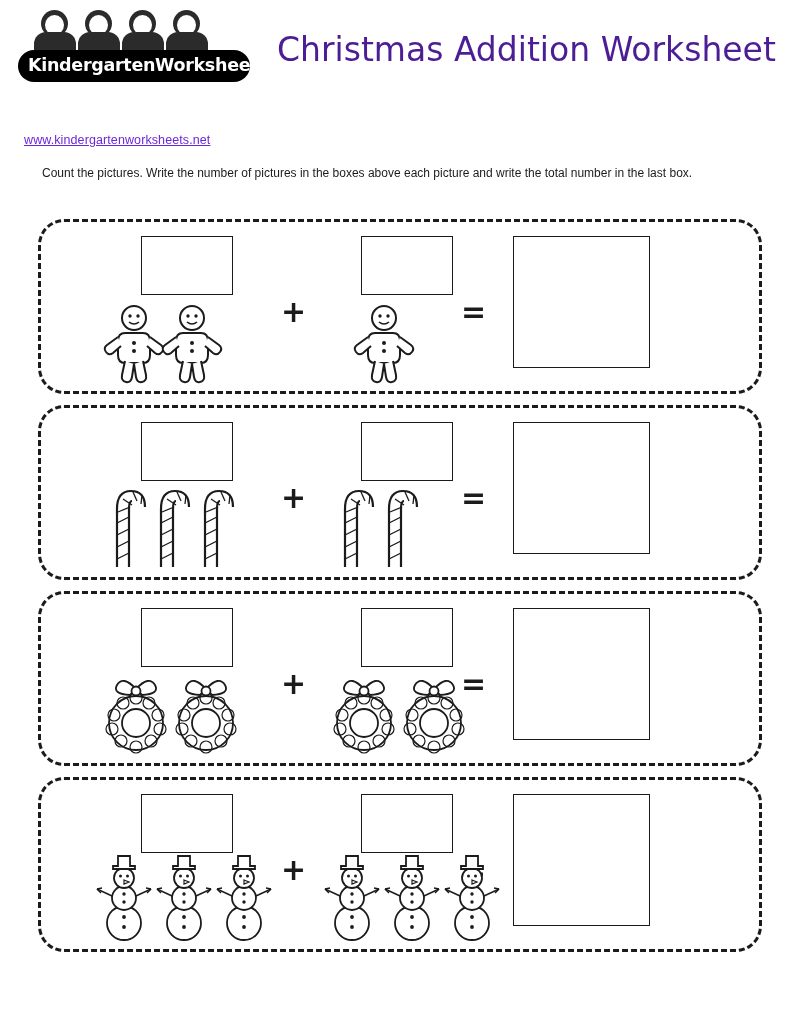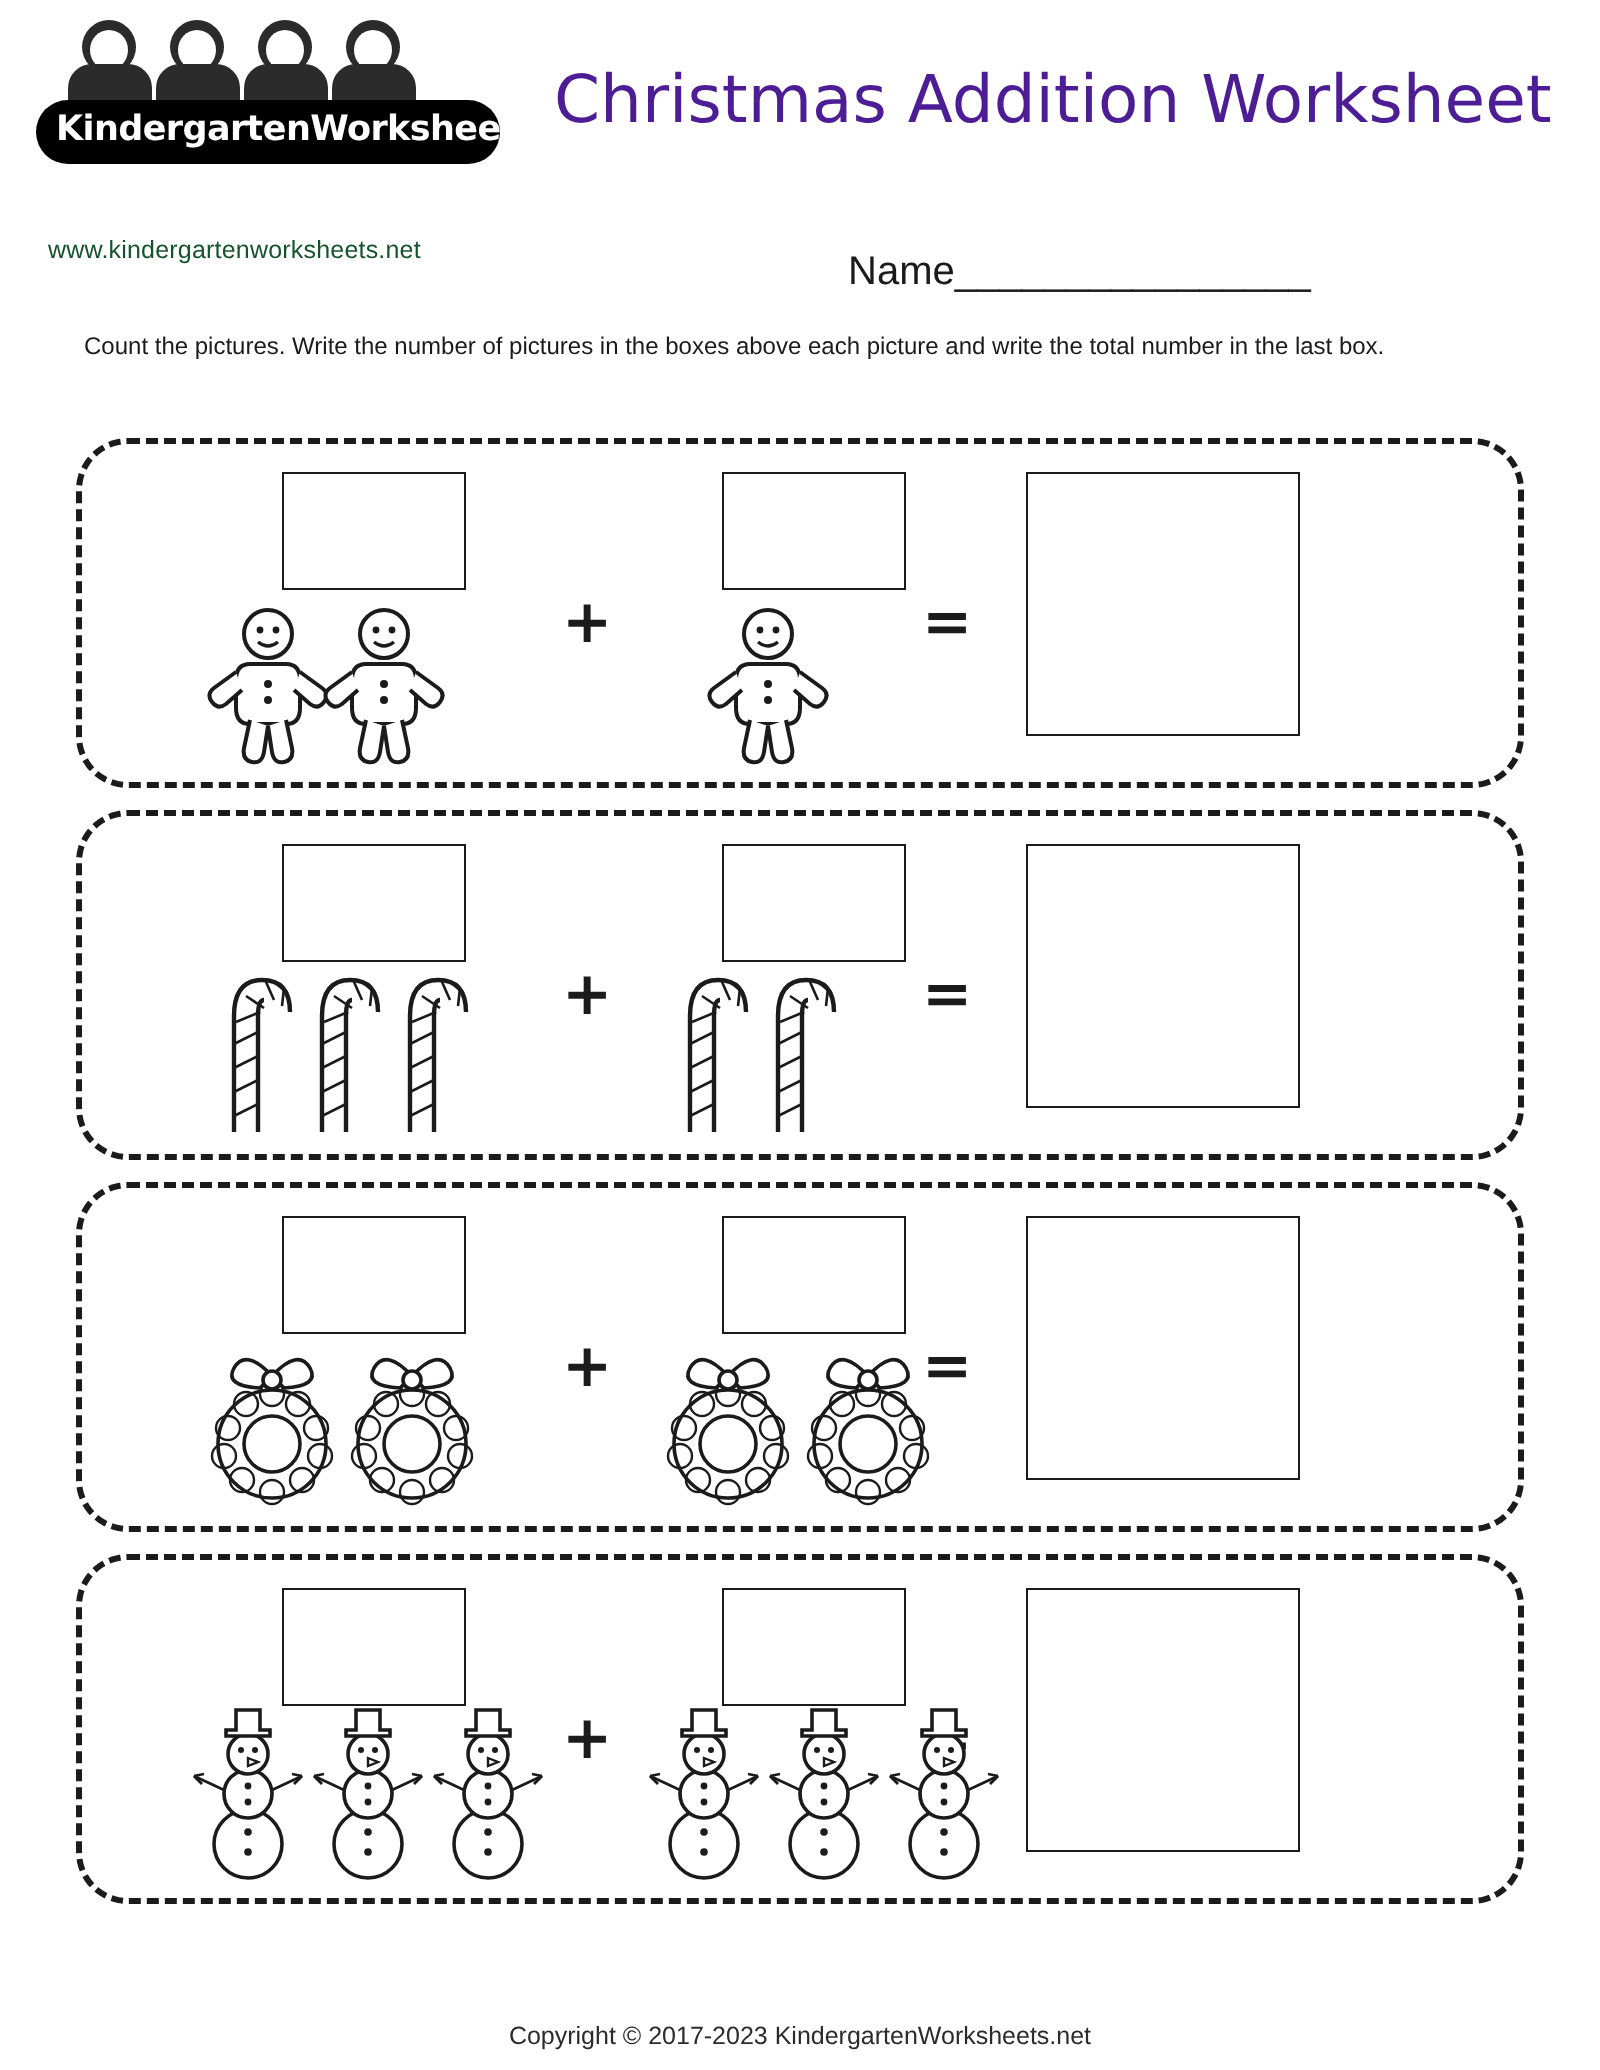--- a/index.html
+++ b/index.html
@@ -83,24 +83,25 @@
   .logo-bar .txt {
     font-size: 17.5px;
     font-weight: bold;
     letter-spacing: -0.3px;
     white-space: nowrap;
     font-family: "DejaVu Sans", sans-serif;
   }
   .site-url {
     position: absolute;
     left: 24px;
-    top: 118px;
+    top: 133px;
     font-size: 12.5px;
-    color: #14532d;
+    color: #6d28d9;
     letter-spacing: 0.1px;
+    text-decoration: underline;
   }
 
   .title {
     position: absolute;
     left: 277px;
     top: 30px;
     font-size: 33px;
     color: #4c1d95;
     white-space: nowrap;
     font-family: "DejaVu Sans", sans-serif;
@@ -219,21 +220,20 @@
     </div>
     <div class="logo-bar">
       <div class="txt">KindergartenWorksheets.net</div>
     </div>
   </div>
 
   <div class="site-url">www.kindergartenworksheets.net</div>
 
   <div class="title">Christmas Addition Worksheet</div>
 
-  <div class="name-line">Name________________</div>
 </div>
 
 <div class="instructions">Count the pictures. Write the number of pictures in the boxes above each picture and write the total number in the last box.</div>
 
 <div class="problems">
 
   <div class="row">
     <div class="row-inner">
       <div class="ansbox box-a"></div>
       <div class="ansbox box-b"></div>
@@ -692,14 +692,13 @@
             </g>
           </svg>
         </span>
       </div>
     </div>
   </div>
 
 </div>
 
 <div class="footer">
-  <div>Copyright © 2017-2023 KindergartenWorksheets.net</div>
 </div>
 
 </body></html>

